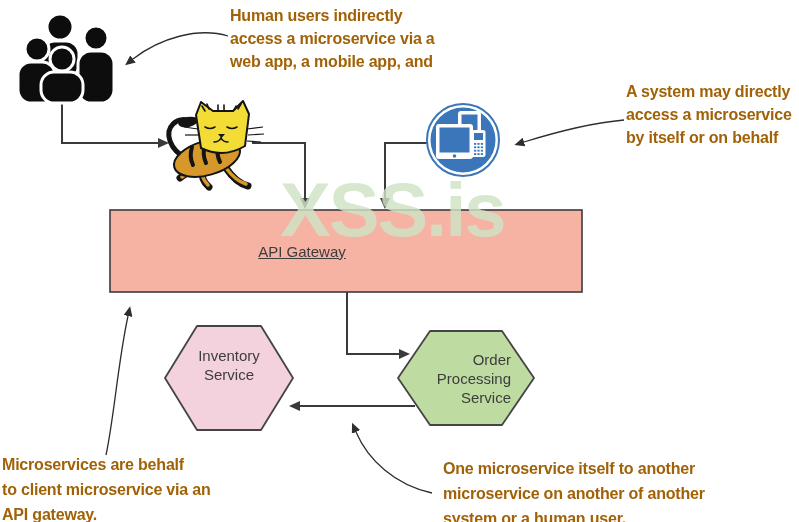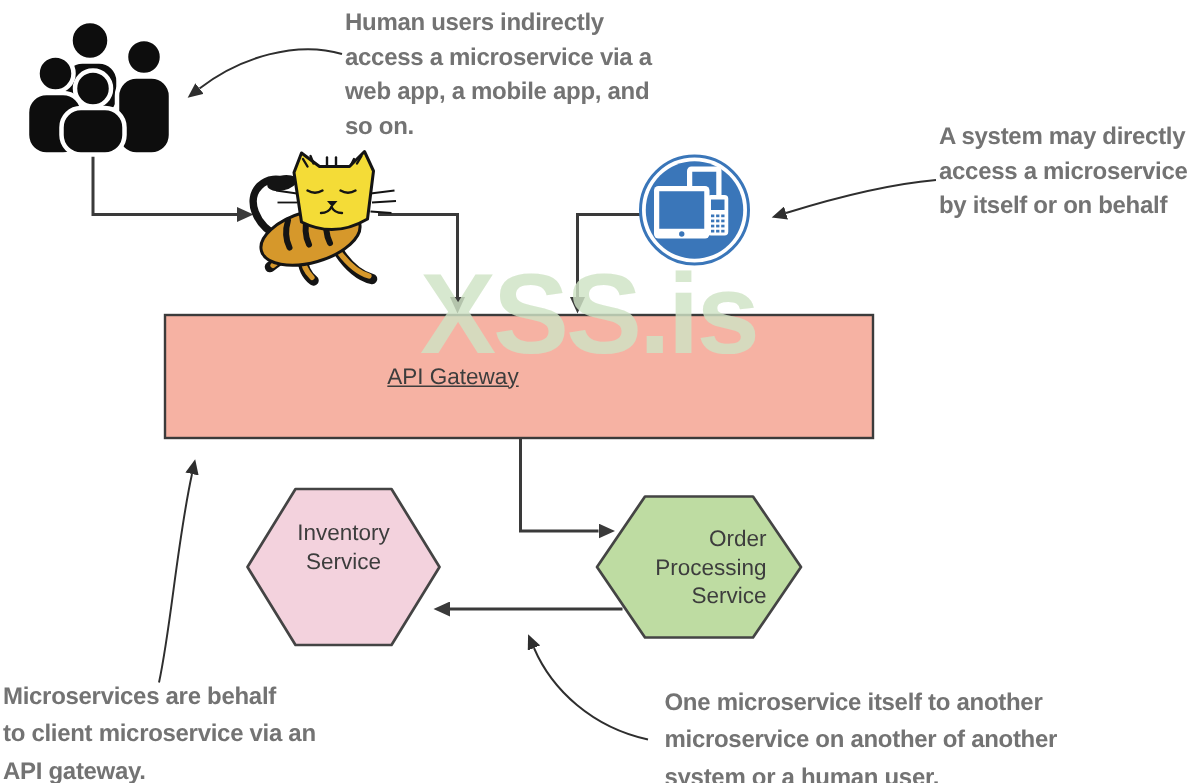--- a/index.html
+++ b/index.html
@@ -1,19 +1,19 @@
 <!DOCTYPE html>
 <html><head>
 <meta charset="utf-8">
 <style>
   html,body{margin:0;padding:0;background:#fff;}
   .stage{position:relative;width:799px;height:522px;background:#ffffff;overflow:hidden;
          font-family:"Liberation Sans",sans-serif;}
   .stage svg.diagram{position:absolute;left:0;top:0;z-index:1;}
-  .note{position:absolute;z-index:4;color:#737373;font-weight:bold;font-size:16px;
+  .note{position:absolute;z-index:4;color:#a16207;font-weight:bold;font-size:16px;
         line-height:23px;letter-spacing:-0.2px;white-space:nowrap;}
   .node-label{position:absolute;z-index:3;display:flex;align-items:center;justify-content:center;
               color:#3d3d3d;font-size:15px;line-height:19px;text-align:center;}
   .node-label span{display:block;}
   .watermark{position:absolute;left:280px;top:172px;z-index:6;font-size:76px;font-weight:bold;
              line-height:76px;color:#cfe3c5;opacity:0.82;letter-spacing:-2px;white-space:nowrap;}
 </style>
 </head>
 <body>
 
@@ -137,21 +137,20 @@
     <span style="width:82px;">Inventory Service</span>
   </div>
   <div class="node-label" style="left:398px;top:331px;width:136px;height:94px;text-align:right;">
     <span style="width:90px;">Order Processing Service</span>
   </div>
 
   <div class="note" style="left:230px;top:4px;">
     <div>Human users indirectly</div>
     <div>access a microservice via a</div>
     <div>web app, a mobile app, and</div>
-    <div>so on.</div>
   </div>
 
   <div class="note" style="left:626px;top:80px;">
     <div>A system may directly</div>
     <div>access a microservice</div>
     <div>by itself or on behalf</div>
   </div>
 
   <div class="note" style="left:2px;top:452px;line-height:25px;">
     <div>Microservices are behalf</div>

